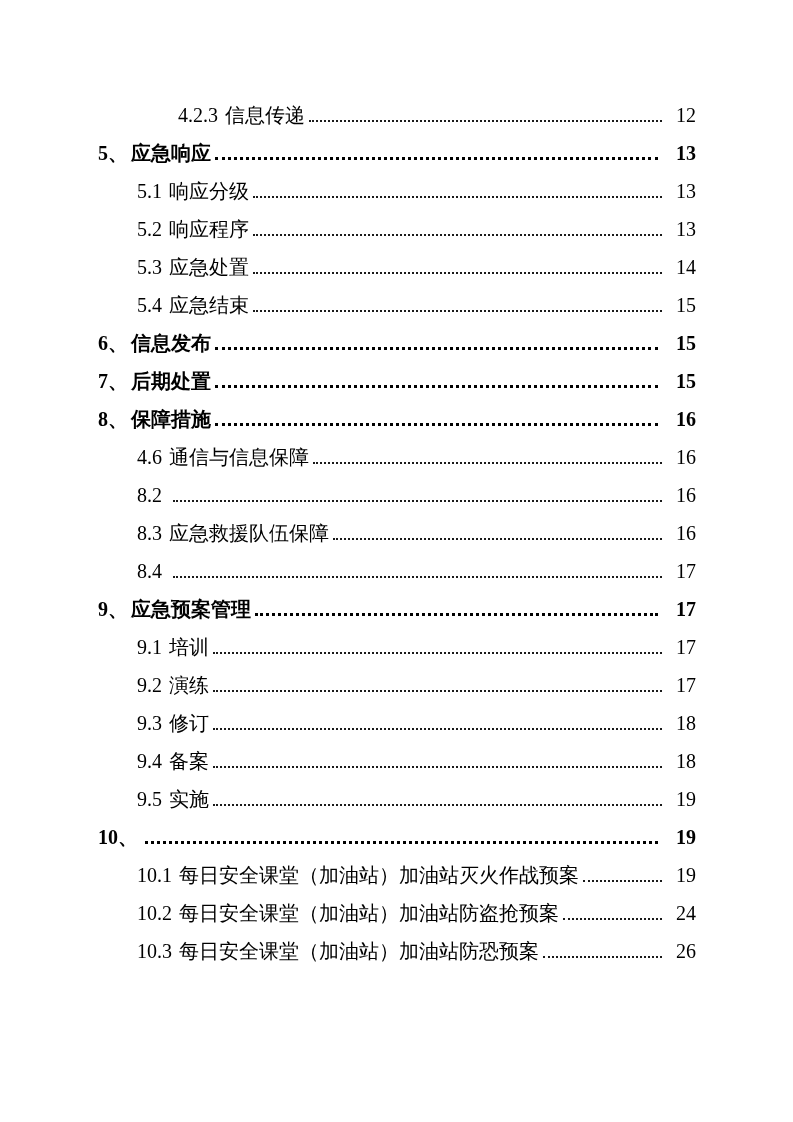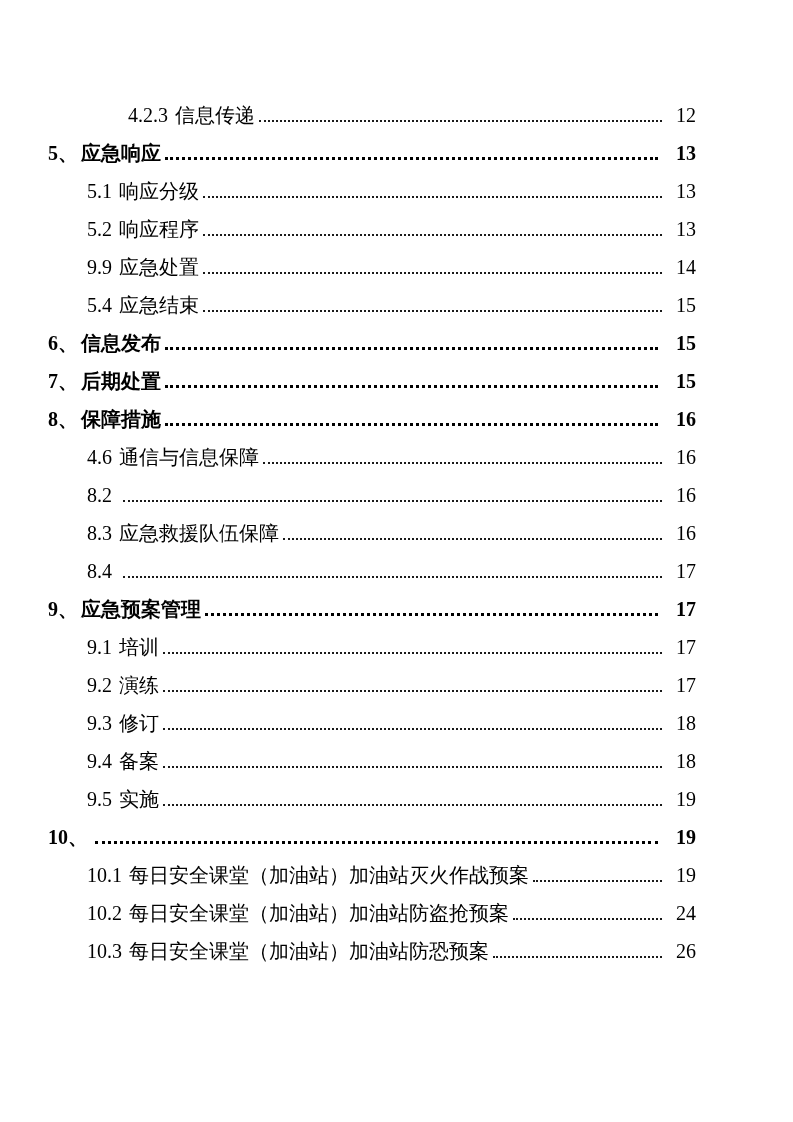--- a/index.html
+++ b/index.html
@@ -3,21 +3,21 @@
 <meta charset="utf-8">
 <style>
   html,body{margin:0;padding:0;background:#ffffff;}
   .page{
     position:relative;
     width:793px;height:1122px;
     background:#ffffff;color:#000000;
     font-family:"Liberation Serif","DejaVu Serif",serif;
     font-size:20px;
     box-sizing:border-box;
-    padding:96px 97px 0 48px;
+    padding:96px 97px 0 98px;
     overflow:hidden;
   }
   .toc{display:block;}
   .row{
     display:flex;
     align-items:baseline;
     line-height:38px;
     white-space:nowrap;
   }
   .row .num{margin-right:7px;white-space:pre;}
@@ -59,21 +59,21 @@
     <span class="leader"></span>
     <span class="pagenum">13</span>
   </div>
       <div class="row lvl2">
     <span class="num">5.2</span>
     <span class="title">响应程序</span>
     <span class="leader"></span>
     <span class="pagenum">13</span>
   </div>
       <div class="row lvl2">
-    <span class="num">9.9</span>
+    <span class="num">5.3</span>
     <span class="title">应急处置</span>
     <span class="leader"></span>
     <span class="pagenum">14</span>
   </div>
       <div class="row lvl2">
     <span class="num">5.4</span>
     <span class="title">应急结束</span>
     <span class="leader"></span>
     <span class="pagenum">15</span>
   </div>

